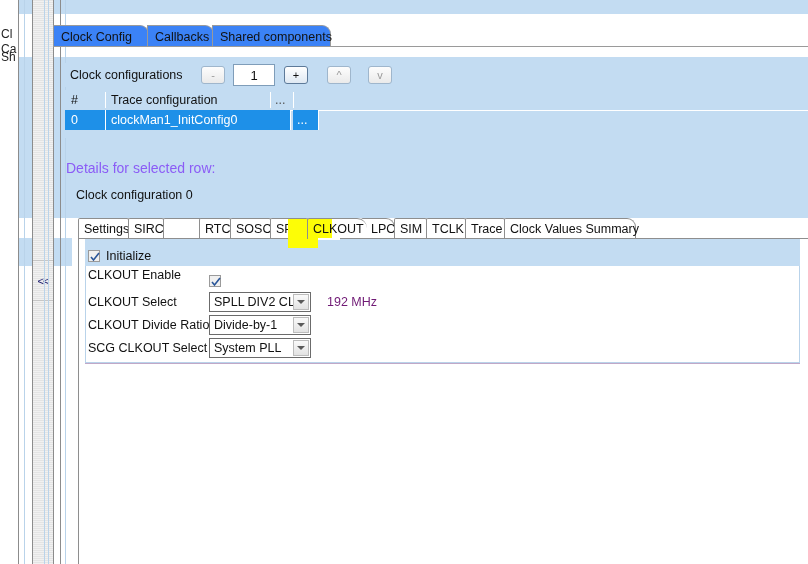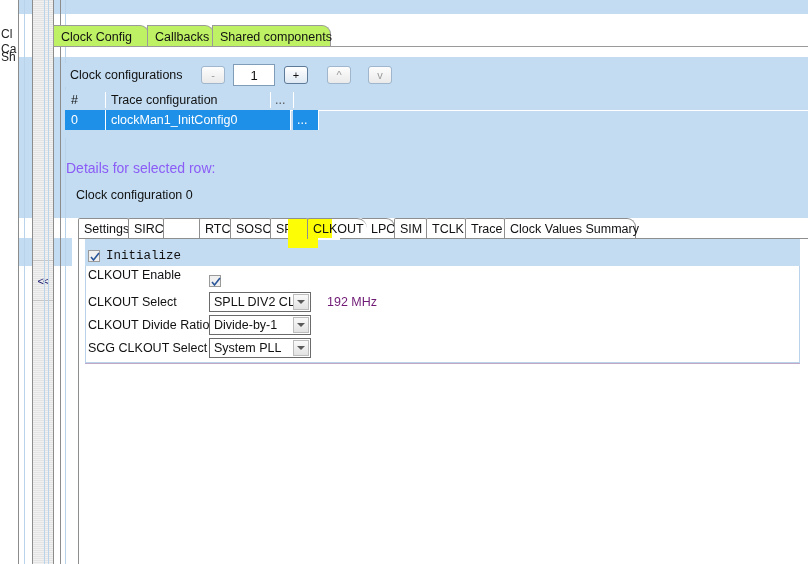--- a/index.html
+++ b/index.html
@@ -37,21 +37,21 @@
   #rail-seg{position:absolute;left:33px;top:260px;width:20px;height:1px;background:#c6c6c6;}
   #rail-seg2{position:absolute;left:33px;top:300px;width:20px;height:1px;background:#c6c6c6;}
 
   
   .band{position:absolute;left:0;width:808px;background:#c3dcf2;}
 
   
   #outer-tabs{left:53px;top:25px;width:755px;height:22px;}
   .otab{
     position:absolute;top:0;height:22px;
-    background:#bef264;
+    background:#3b82f6;
     border:1px solid #9a9a9a;
     border-bottom:none;
     display:flex;align-items:center;
     padding:0 7px;
     font-size:12.5px;
     color:#111;
     white-space:nowrap;
     box-sizing:border-box;
   }
   .otab.slanted{border-top-right-radius:9px;}
@@ -122,21 +122,21 @@
   #clkout-highlight{
     position:absolute;background:#fdfd06;z-index:1;
   }
   #clkout-highlight2{
     position:absolute;background:#fdfd06;z-index:1;
   }
 
   
   #init-band{
     position:absolute;left:85px;top:246px;width:715px;height:20px;
-    background:#c3dcf2;display:flex;align-items:center;font-family:Liberation Mono, monospace;
+    background:#c3dcf2;display:flex;align-items:center;
   }
   #init-band .lbl{margin-left:21px;font-size:12.5px;color:#111;}
 
   
   .cb{
     position:absolute;width:12px;height:12px;
     background:#f0f0f0;border:1px solid #9a9a9a;box-sizing:border-box;
   }
   .cb svg{position:absolute;left:1px;top:1px;}
 

